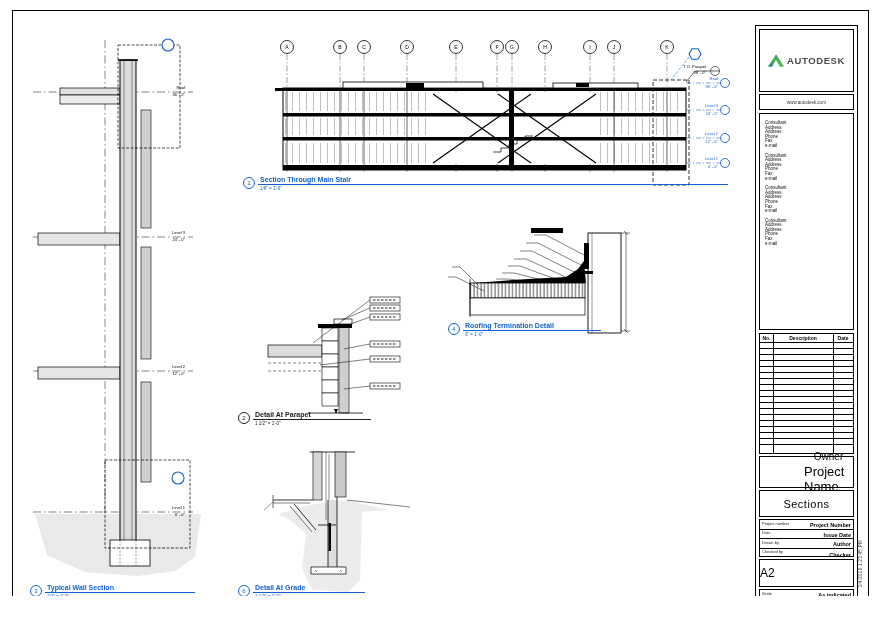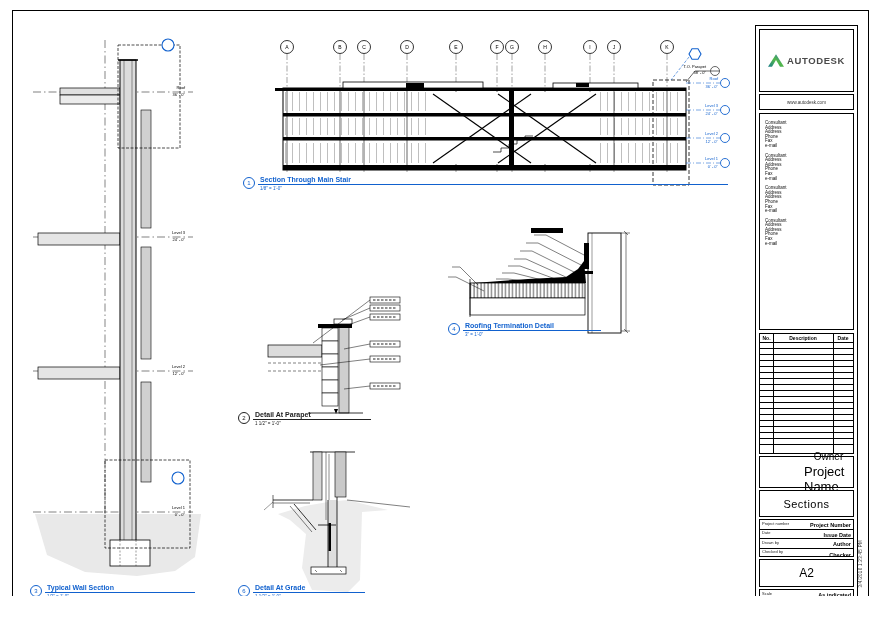--- a/index.html
+++ b/index.html
@@ -39,21 +39,21 @@
   .own-box{top:456px;height:32px;display:flex;flex-direction:column;align-items:center;justify-content:center;gap:2px;padding-left:44px;}
   .owner{font-size:10px;}
   .pname{font-size:13px;}
   .sect-box{top:490px;height:27px;display:flex;align-items:center;justify-content:center;
             font-size:11px;letter-spacing:.5px;text-align:center;}
   .fields-box{top:519px;height:38px;padding:0;}
   .frow{position:relative;height:9.5px;border-bottom:1px solid #000;}
   .frow:last-child{border-bottom:none;}
   .flabel{position:absolute;left:2px;top:0.5px;font-size:4px;color:#222;}
   .fvalue{position:absolute;right:2px;bottom:0.5px;font-size:5.5px;font-weight:bold;}
-  .shno-box{top:559px;height:28px;display:flex;align-items:center;justify-content:center;font-size:12px;}
+  .shno-box{top:559px;height:28px;display:flex;align-items:center;font-size:12px;}
   .scale-box{top:589px;height:10px;}
   .stamp{position:absolute;left:858px;top:540px;font-size:4.5px;color:#333;
          writing-mode:vertical-rl;transform:rotate(180deg);letter-spacing:.3px;}
 </style>
 </head>
 <body>
 
 <div class="sheet">
   <div class="border-outer"></div>
 

